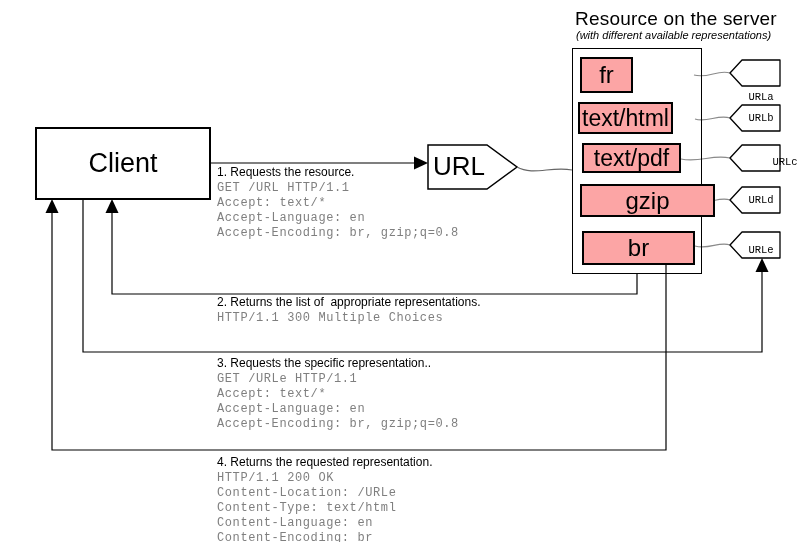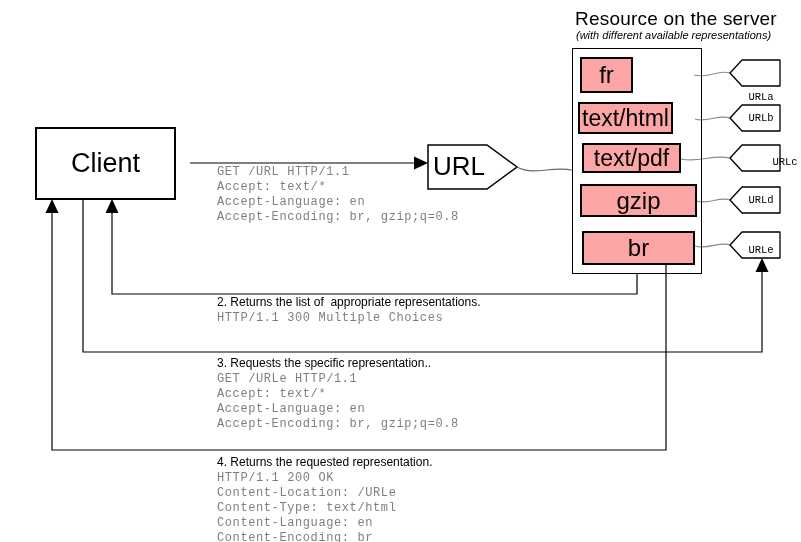--- a/index.html
+++ b/index.html
@@ -23,27 +23,27 @@
   .abs{position:absolute;}
   .server-title{left:575px;top:8px;font-size:19px;letter-spacing:0.2px;}
   .server-subtitle{left:576px;top:29px;font-size:11px;font-style:italic;}
   .server-box{left:572px;top:48px;width:130px;height:226px;border:1px solid #000;box-sizing:border-box;}
   .rep{border:2px solid #000;box-sizing:border-box;display:flex;align-items:center;justify-content:center;
        font-size:24px;background:#fca5a5;line-height:1;}
   .rep-fr  {left:580px;top:57px; width:53px; height:36px;}
   .rep-de  {left:641px;top:57px; width:53px; height:36px;}
   .rep-html{left:578px;top:102px;width:95px;height:32px;font-size:23px;}
   .rep-pdf {left:582px;top:143px;width:99px; height:30px;font-size:23px;}
-  .rep-gzip{left:580px;top:184px;width:117px;height:33px;}
+  .rep-gzip{left:580px;top:184px;width:135px;height:33px;}
   .rep-br  {left:582px;top:231px;width:113px;height:34px;}
 
   .tag-label{width:40px;text-align:center;font-family:"Liberation Mono",monospace;font-size:10.5px;line-height:13px;left:741px;}
   .tag-a{top:55px;margin-top:36px;} .tag-b{top:112px;} .tag-c{top:156px;margin-left:24px;} .tag-d{top:194px;} .tag-e{top:244px;}
 
-  .client-box{left:35px;top:127px;width:141px;height:73px;border:2px solid #000;box-sizing:border-box;
+  .client-box{left:35px;top:127px;width:176px;height:73px;border:2px solid #000;box-sizing:border-box;
               display:flex;align-items:center;justify-content:center;font-size:27px;background:#fff;}
   .url-label{left:430px;top:153px;width:58px;text-align:center;font-size:26px;line-height:1;}
 
   .step{left:217px;}
   .step-1{top:165px;} .step-2{top:295px;} .step-3{top:356px;} .step-4{top:455px;}
   .step-heading{font-size:12px;line-height:14px;white-space:pre;margin:0 0 2px 0;}
   .step-body{font-family:"Liberation Mono",monospace;font-size:12px;line-height:15px;
              letter-spacing:0.6px;color:var(--muted-text);white-space:pre;margin:0;}
 </style>
 </head>
@@ -106,20 +106,21 @@
   <div class="abs tag-label tag-d">URLd</div>
   <div class="abs tag-label tag-e">URLe</div>
 
   <div class="abs client-box">
     <span>Client</span>
   </div>
 
   <div class="abs url-label">URL</div>
 
   <div class="abs step step-1">
+    <div class="step-heading">1. Requests the resource.</div>
     <div class="step-body">GET /URL HTTP/1.1
 Accept: text/*
 Accept-Language: en
 Accept-Encoding: br, gzip;q=0.8</div>
   </div>
   <div class="abs step step-2">
     <div class="step-heading">2. Returns the list of  appropriate representations.</div>
     <div class="step-body">HTTP/1.1 300 Multiple Choices</div>
   </div>
   <div class="abs step step-3">

